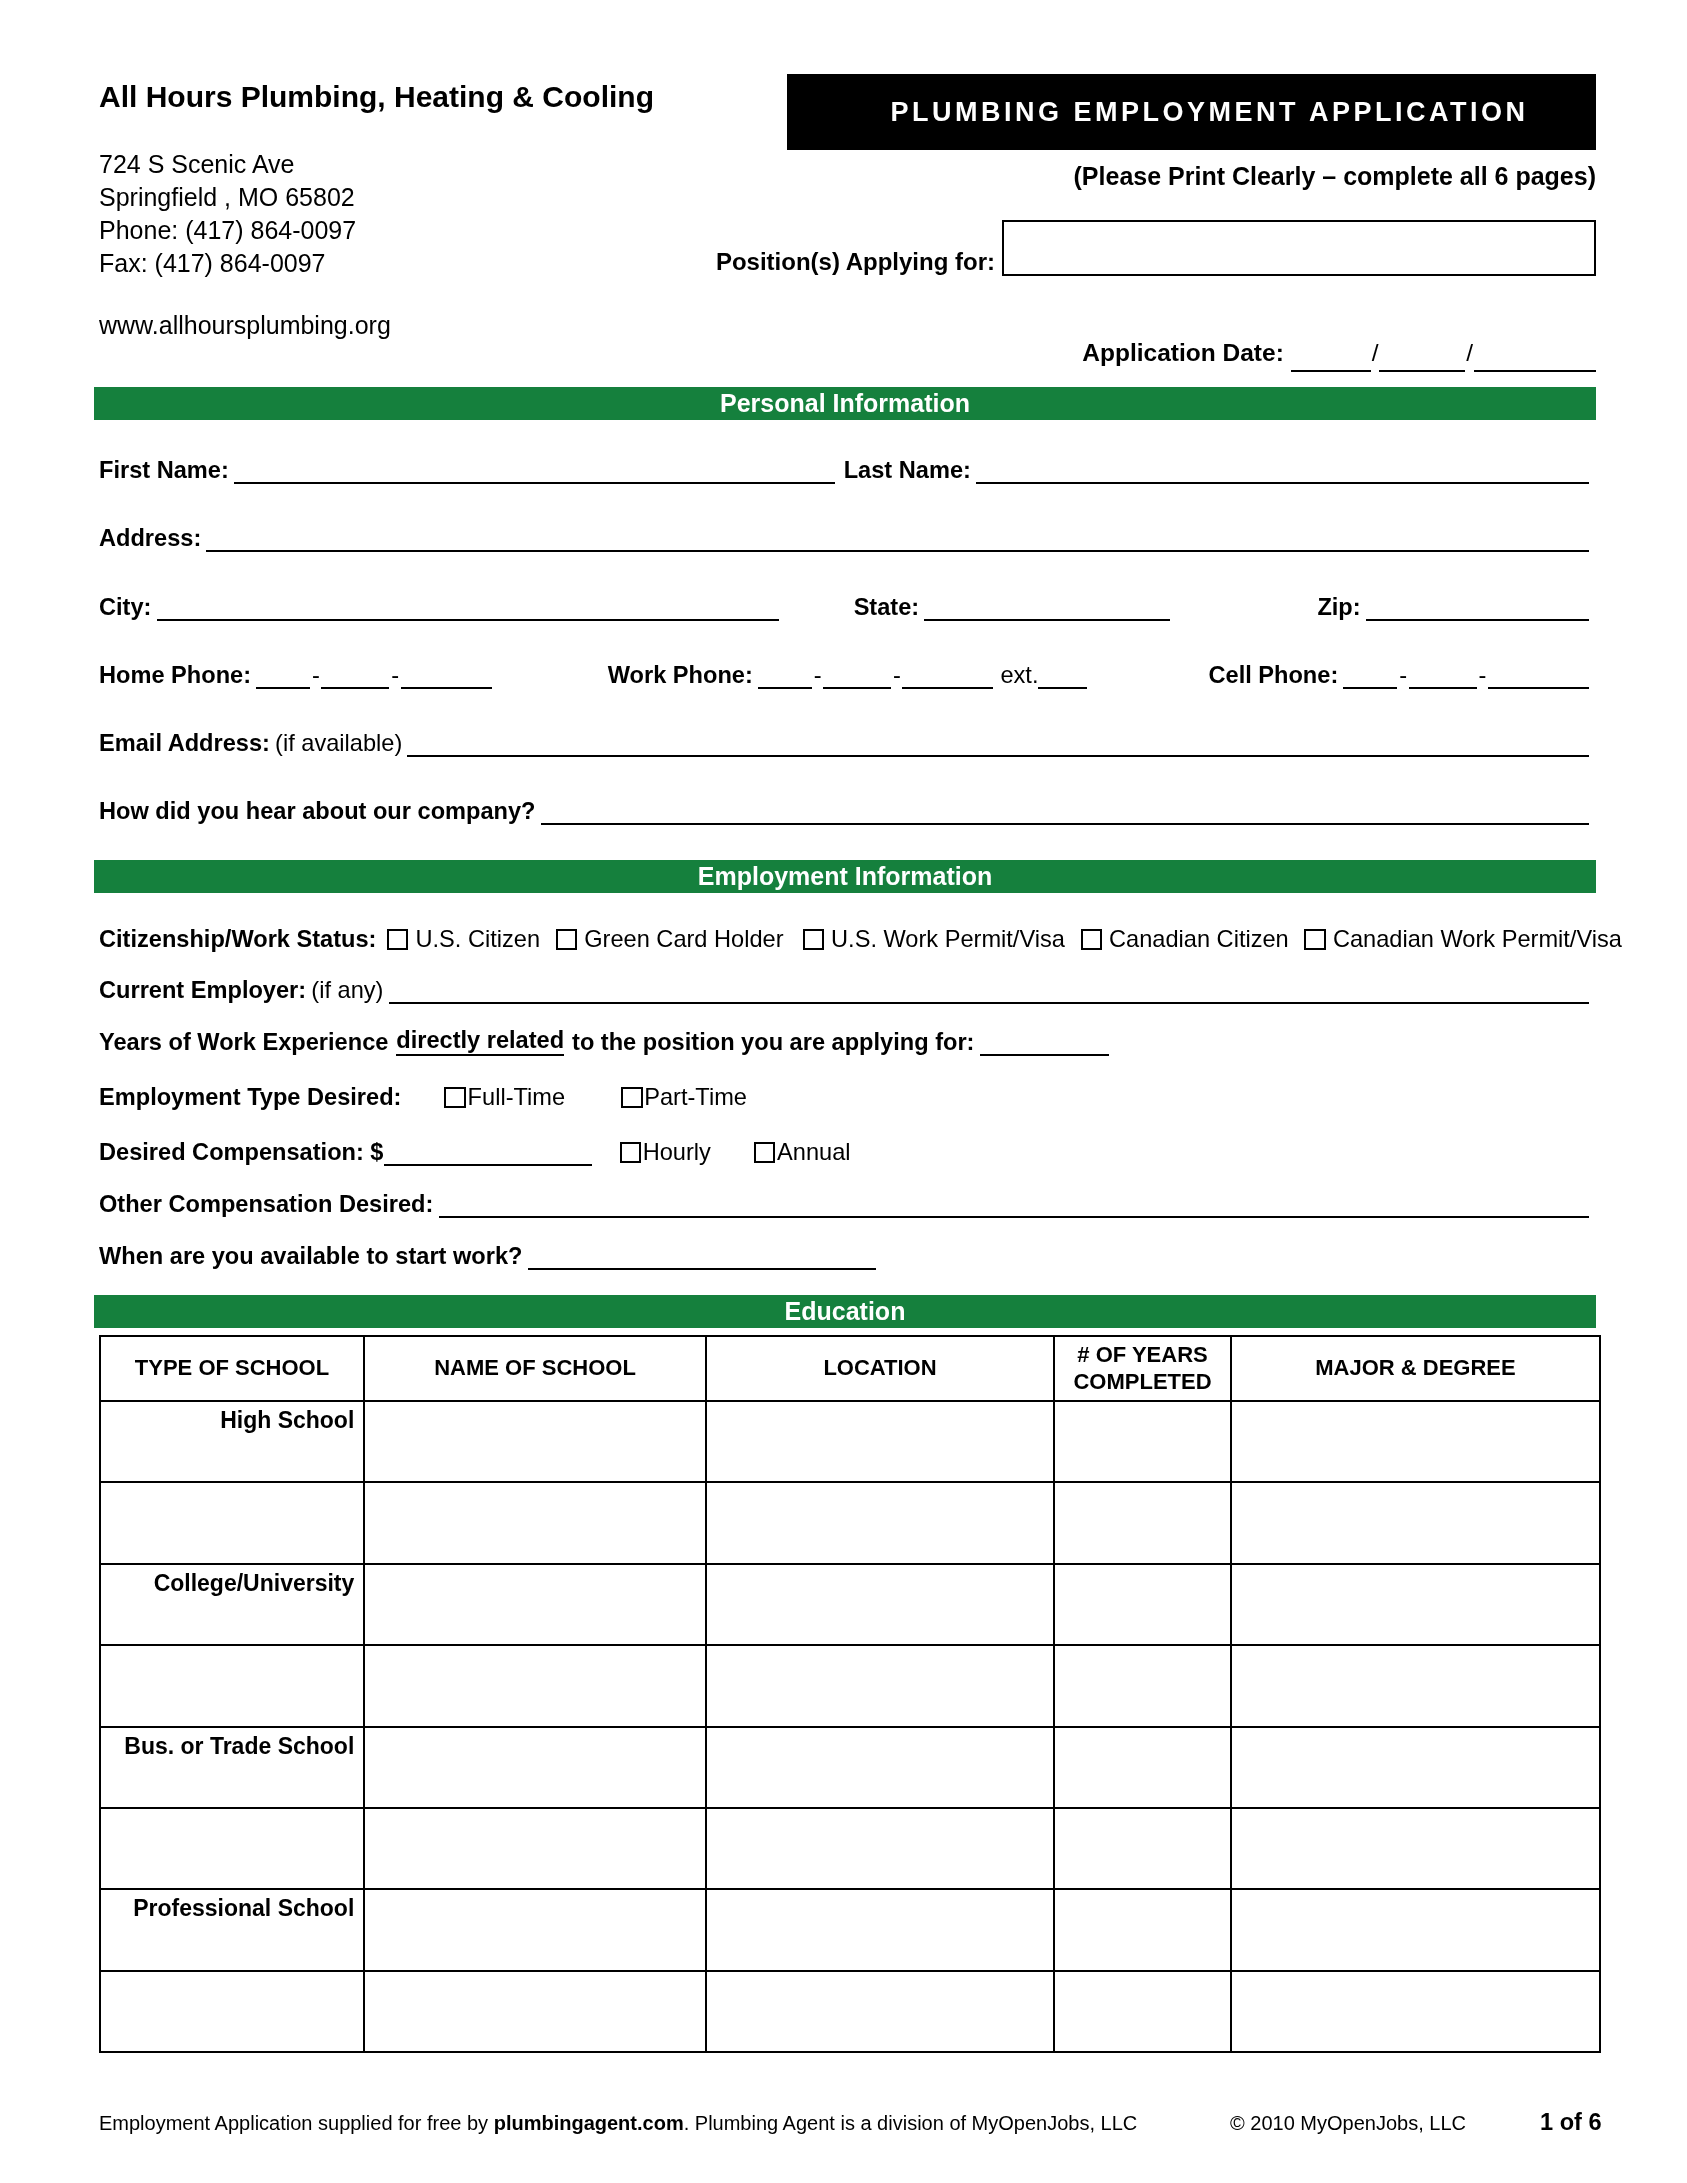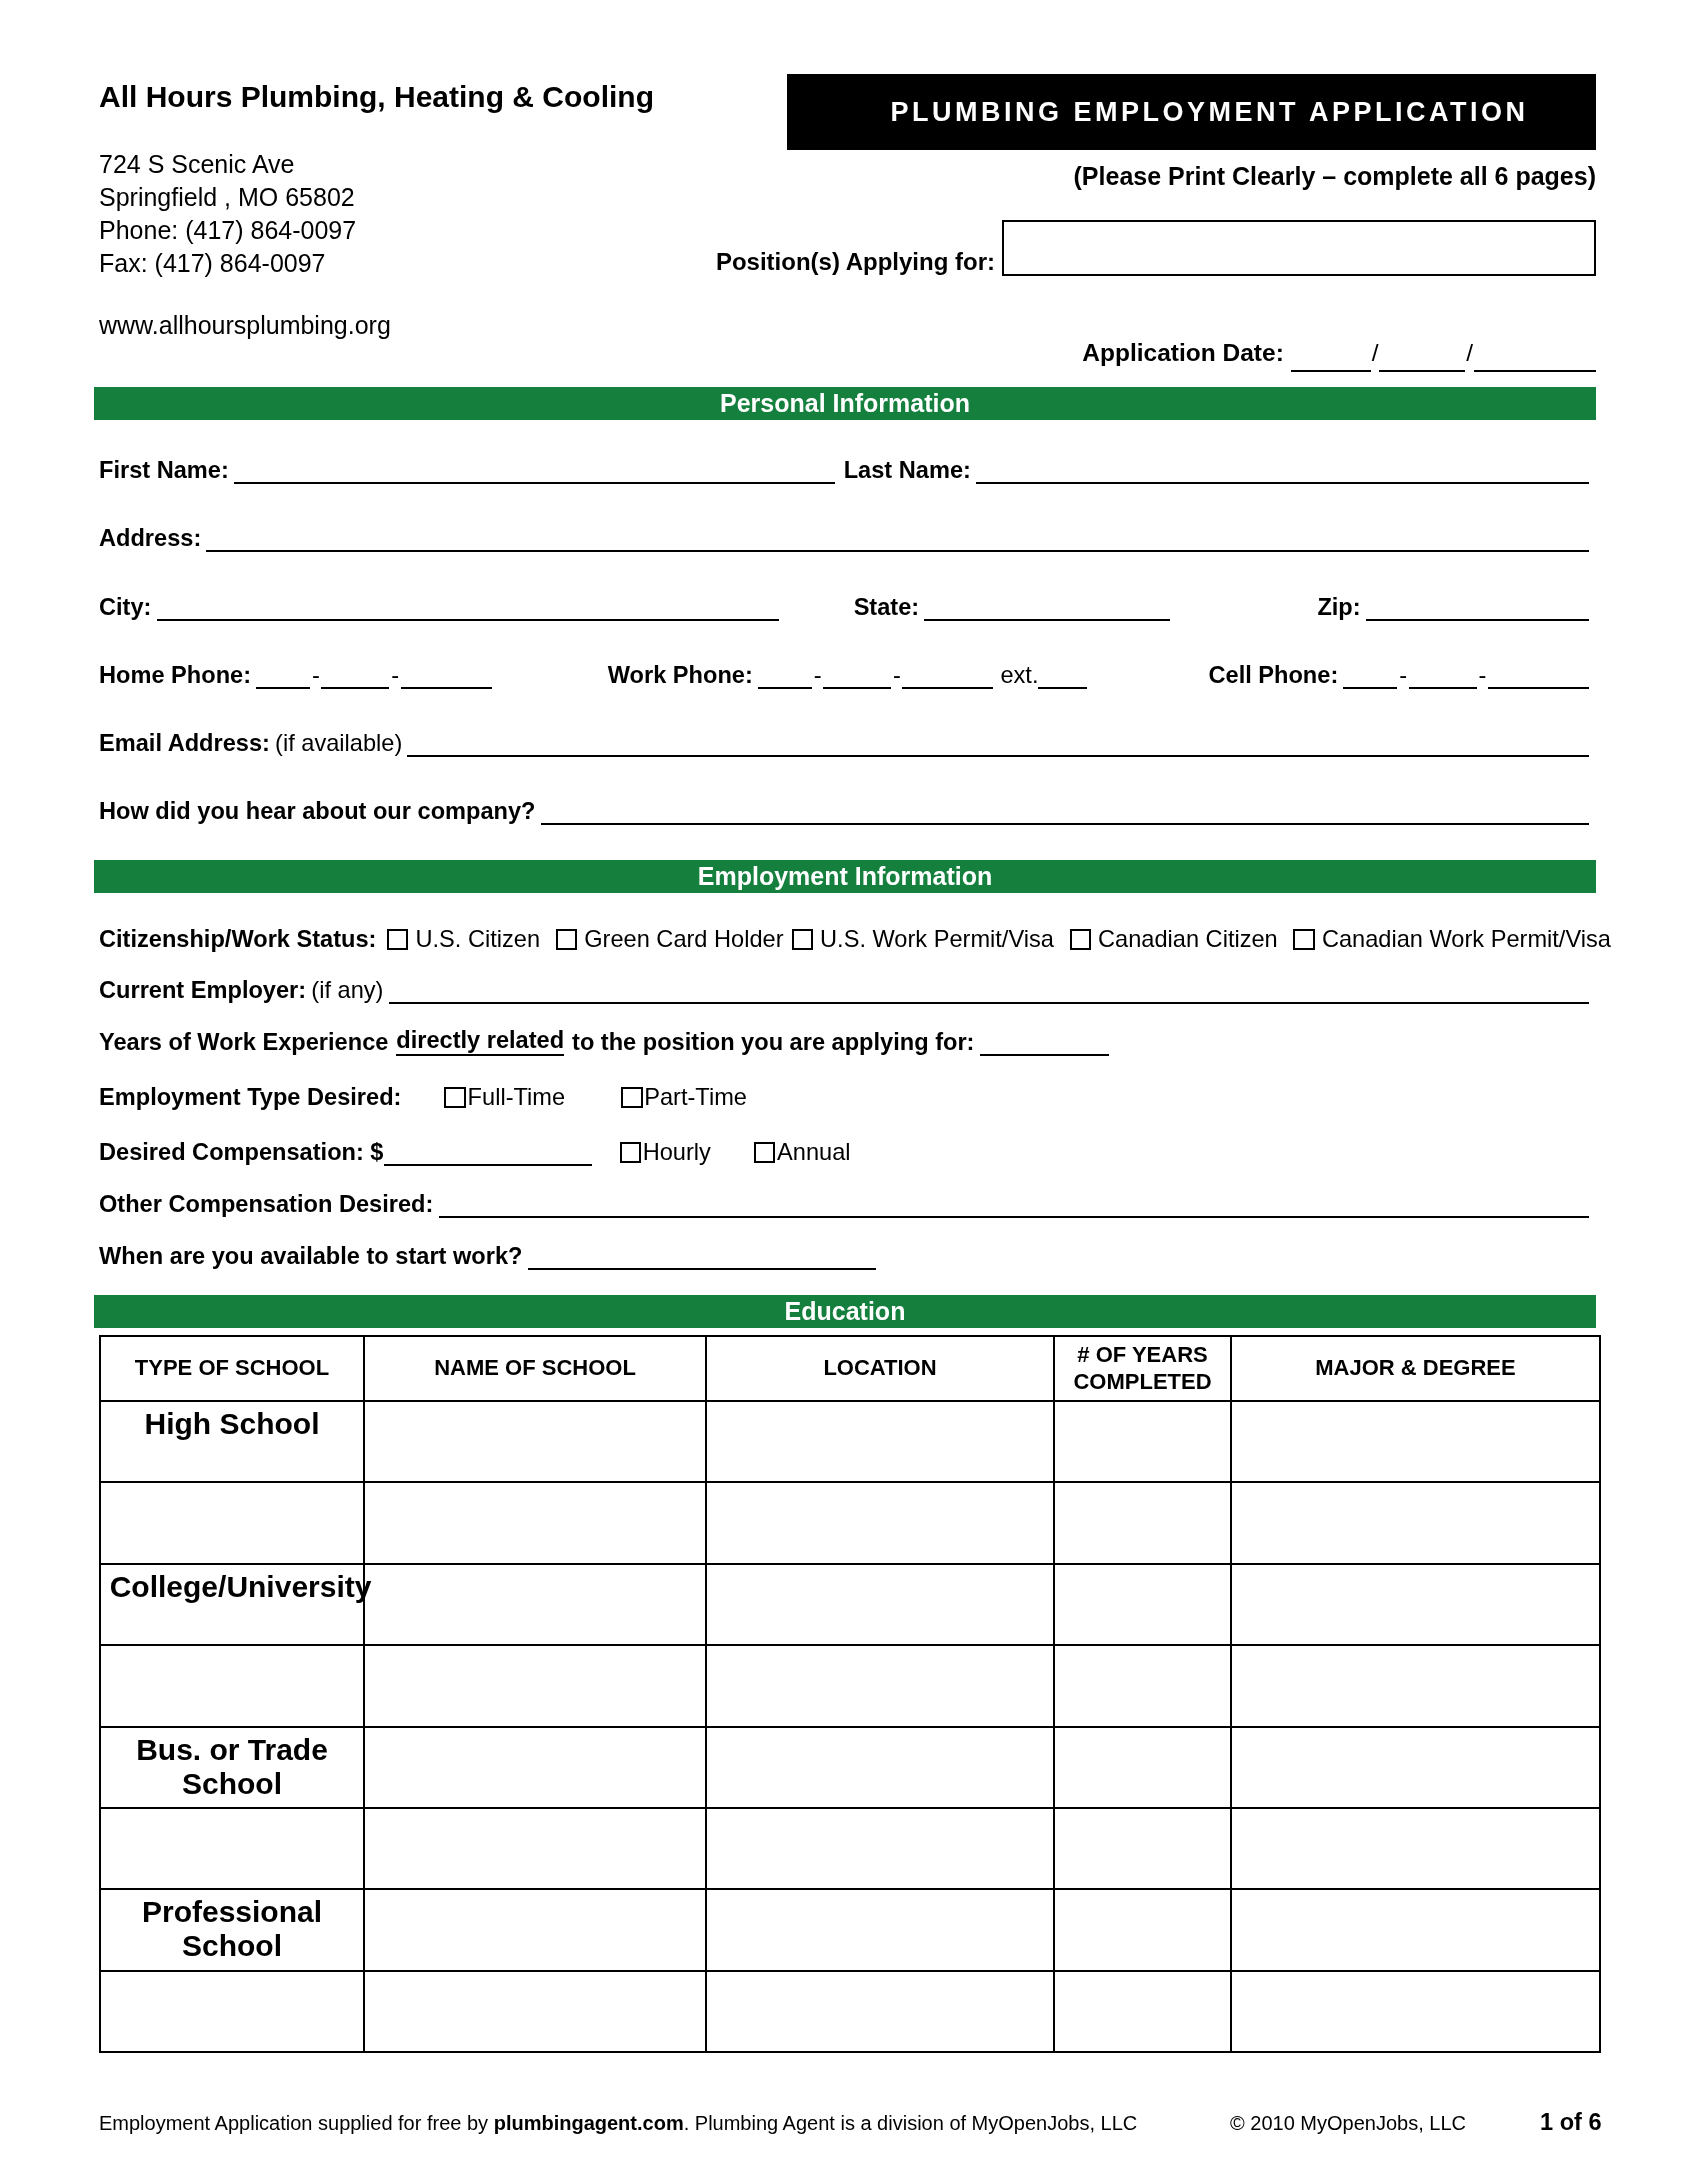--- a/index.html
+++ b/index.html
@@ -33,21 +33,21 @@
   .cb{display:inline-block;width:17.5px;height:17.5px;border:2.6px solid #000;background:#fff;
       margin-bottom:2.6px;flex:none;}
   .opt{display:flex;align-items:flex-end;}
   .opt .cb{margin-right:7px;}
   .yrs-ul{border-bottom:2.6px solid #000;}
   
   .edu{position:absolute;left:99px;top:1335px;width:1500px;border-collapse:collapse;table-layout:fixed;}
   .edu th,.edu td{border:2.6px solid #000;background:#fff;}
   .edu th{height:63px;font-size:22px;font-weight:bold;text-align:center;vertical-align:middle;
           line-height:1.2;padding:0 12.2px;}
-  .edu td{height:69px;vertical-align:top;text-align:center;padding:5.2px 8.7px;font-size:30px;font-weight:bold;}
+  .edu td{height:69px;vertical-align:top;text-align:right;padding:5.2px 8.7px;font-size:23px;font-weight:bold;}
   
   .footer{position:absolute;left:0;top:2107px;width:1687px;height:35px;font-size:20px;}
   .footer .left{position:absolute;left:99px;top:5.2px;}
   .footer .copy{position:absolute;left:1230px;top:5.2px;}
   .footer .pagenum{position:absolute;left:1540px;top:1.7px;font-size:23.6px;font-weight:bold;}
 </style>
 </head>
 <body>
 
 <div class="page">
@@ -137,21 +137,21 @@
   <div class="bar" style="top:860px">
     <span>Employment Information</span>
   </div>
 
   <div class="row" style="top:915px">
     <span class="b" style="margin-right:10.5px">Citizenship/Work Status:</span>
     <span class="opt" style="margin-right:15.7px">
       <span class="cb"></span>
       <span>U.S. Citizen</span>
     </span>
-    <span class="opt" style="margin-right:8px">
+    <span class="opt" style="margin-right:19px">
       <span class="cb"></span>
       <span>Green Card Holder</span>
     </span>
     <span class="opt" style="margin-right:15.7px">
       <span class="cb"></span>
       <span>U.S. Work Permit/Visa</span>
     </span>
     <span class="opt" style="margin-right:15.7px">
       <span class="cb"></span>
       <span>Canadian Citizen</span>

